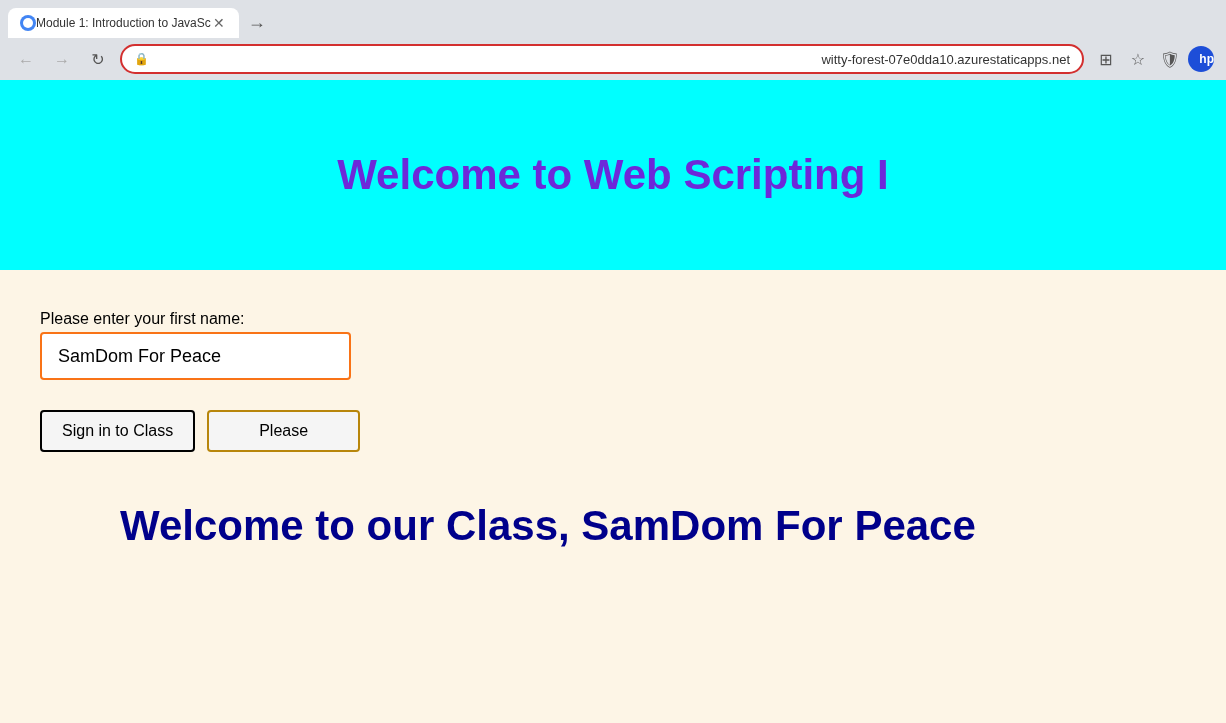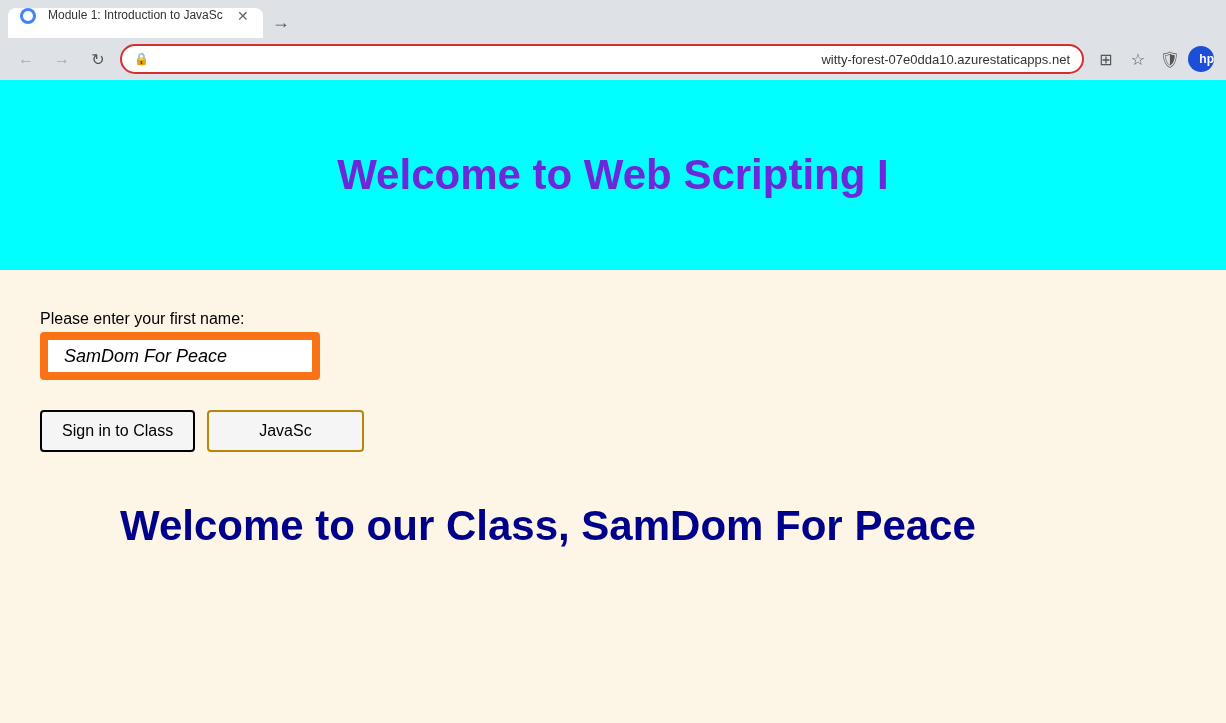--- a/index.html
+++ b/index.html
@@ -32,22 +32,23 @@
       gap: 4px;
     }
 
     .browser-tab {
       background: #ffffff;
       border-radius: 8px 8px 0 0;
       height: 30px;
       min-width: 200px;
       max-width: 260px;
       display: flex;
+      align-items: center;
       padding: 0 12px;
-      gap: 12px;
+      gap: 0;
       font-size: 12px;
       color: #333;
     }
 
     .tab-favicon {
       width: 16px;
       height: 16px;
       background: #4285f4;
       border-radius: 50%;
       flex-shrink: 0;
@@ -207,32 +208,31 @@
     }
 
     .form-label {
       font-size: 16px;
       color: #000;
       margin-bottom: 4px;
       display: block;
     }
 
     .name-input {
-      width: 280px;
+      width: 311px;
       height: 48px;
-      border: 8px solid #f97316;
+      border: 2px solid #f97316;
       border-radius: 4px;
       padding: 0 16px;
       font-size: 18px;
       color: #000;
       background: white;
       outline: none;
       display: block;
       margin-bottom: 30px;
-      font-style: italic;
     }
 
     .buttons-row {
       display: flex;
       gap: 12px;
       margin-bottom: 50px;
     }
 
     .btn-sign-in {
       padding: 10px 20px;
@@ -317,18 +317,18 @@
   <div class="header-banner">
     <h1 class="header-title">Welcome to Web Scripting I</h1>
   </div>
 
   <div class="main-content">
     <label class="form-label">Please enter your first name:</label>
     <input class="name-input" type="text" value="SamDom For Peace" style="">
 
     <div class="buttons-row">
       <button class="btn-sign-in">Sign in to Class</button>
-      <button class="btn-clear">JavaSc</button>
+      <button class="btn-clear">Please</button>
     </div>
 
     <div class="welcome-message">Welcome to our Class, SamDom For Peace</div>
   </div>
 </div>
 
 </body></html>

